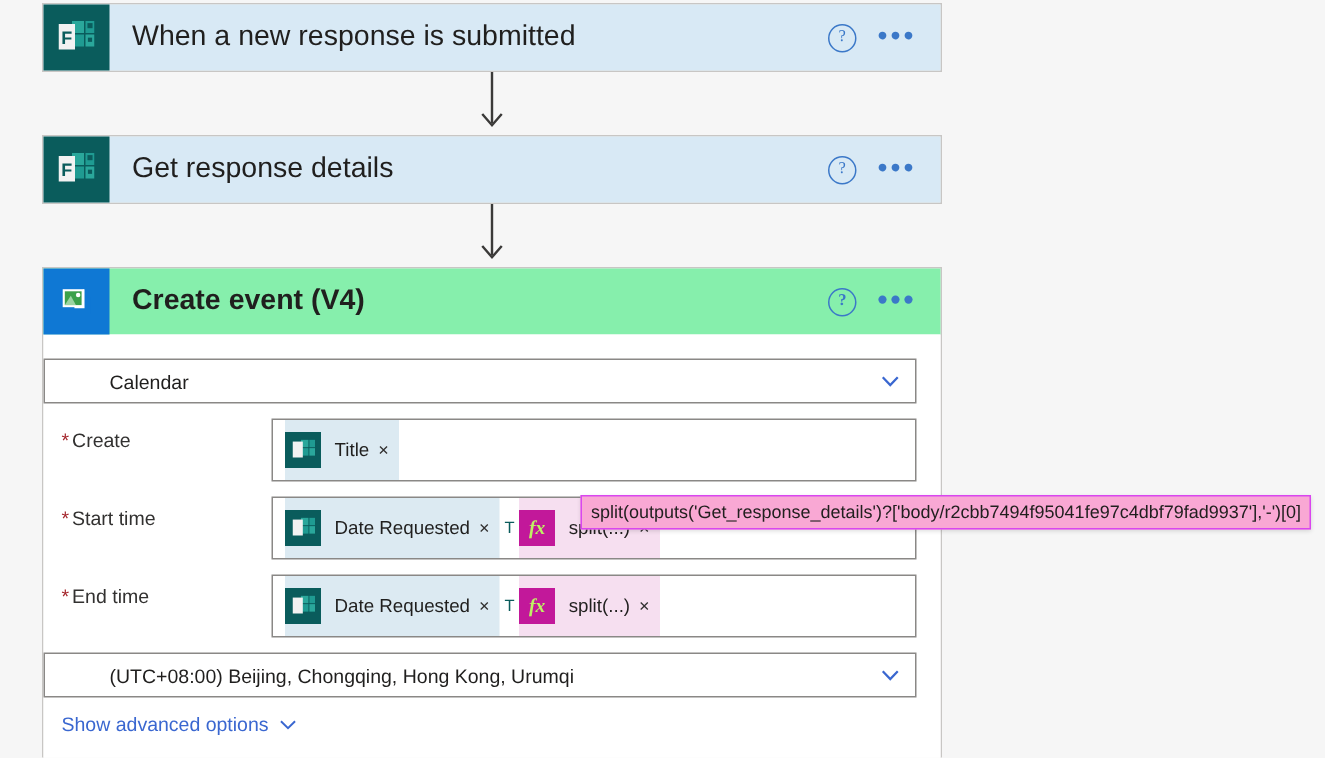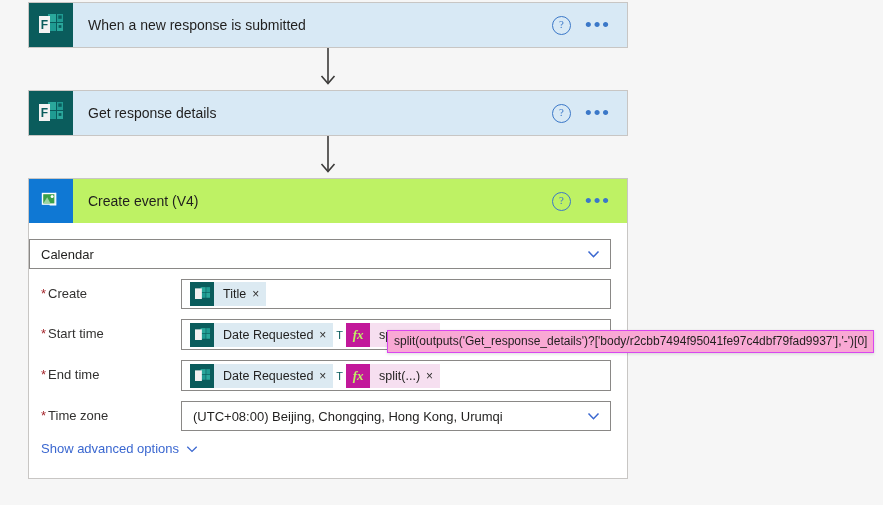--- a/index.html
+++ b/index.html
@@ -33,25 +33,26 @@
     box-sizing: border-box;
   }
   .card-header {
     height: 44px;
     display: flex;
     align-items: center;
     background: #d8e9f5;
     box-sizing: border-box;
   }
   .card-header.blue-hdr {
-    background: #bef264;
+    background: #86efac;
+    font-weight: bold;
   }
   .card-title {
     flex: 1 1 auto;
-    font-size: 14px;
+    font-size: 19px;
     color: #201f1e;
     padding-left: 15px;
     white-space: nowrap;
     overflow: hidden;
   }
 
   
   .conn-tile {
     width: 44px;
     height: 44px;
@@ -144,39 +145,40 @@
     align-items: center;
     padding: 0 8px;
     box-sizing: border-box;
     position: relative;
   }
   .input-box.tall { min-height: 31px; }
   .input-text {
     font-size: 13px;
     color: #201f1e;
     padding-left: 3px;
+    margin-left: 32px;
   }
   .chev-down {
     position: absolute;
     right: 10px;
     top: 50%;
     transform: translateY(-50%);
     width: 13px;
     height: 13px;
   }
 
   
   .token-wrap {
     display: flex;
     align-items: center;
   }
   .token {
     display: inline-flex;
     align-items: center;
-    height: 24px;
+    height: 40px;
     font-size: 12.5px;
     white-space: nowrap;
   }
   .token.dynamic { background: #dceaf2; color: #201f1e; }
   .token.expr    { background: #f6dff0; color: #201f1e; }
 
   .token-icon {
     width: 24px;
     height: 24px;
     flex: 0 0 24px;
@@ -413,23 +415,20 @@
                 <span class="token-icon fx">fx</span>
                 <span class="token-label">split(...)</span>
                 <span class="token-x">×</span>
               </span>
             </div>
           </div>
         </div>
       </div>
 
       <div class="field-row">
-        <div class="field-label">
-          <span class="req-star">*</span><span>Time zone</span>
-        </div>
         <div class="field-control">
           <div class="input-box">
             <span class="input-text">(UTC+08:00) Beijing, Chongqing, Hong Kong, Urumqi</span>
             <svg class="chev-down" viewBox="0 0 13 13">
               <polyline points="1.5,4 6.5,9.2 11.5,4" fill="none" stroke="#3a67d0" stroke-width="1.5"></polyline>
             </svg>
           </div>
         </div>
       </div>
 

